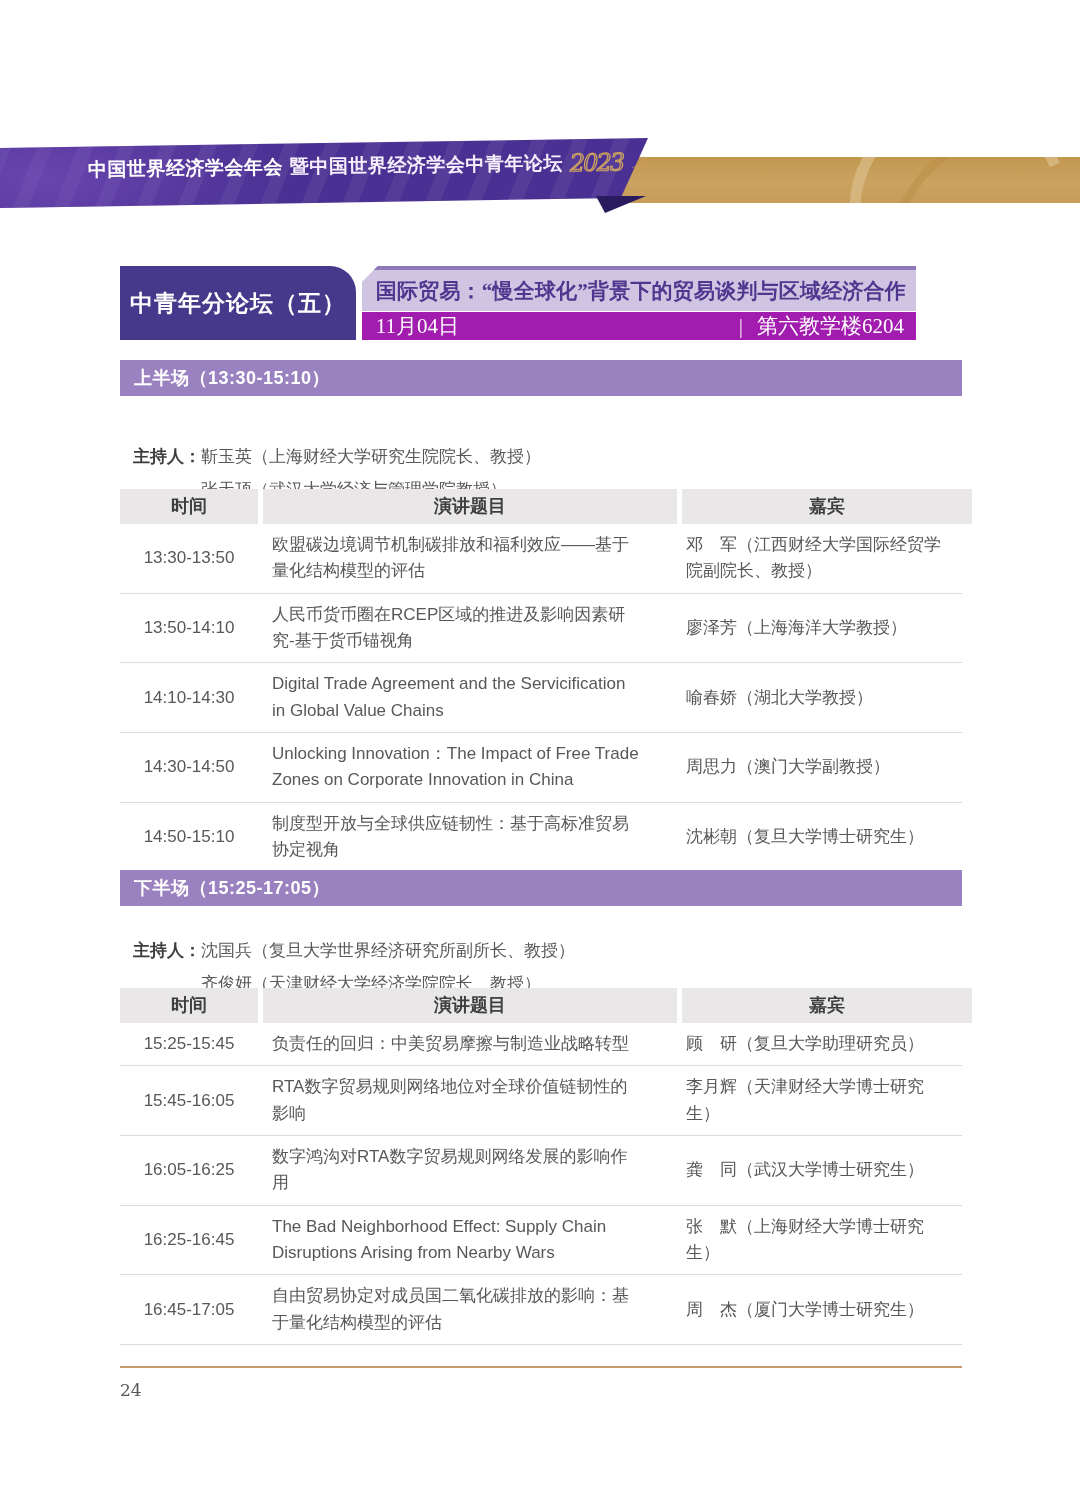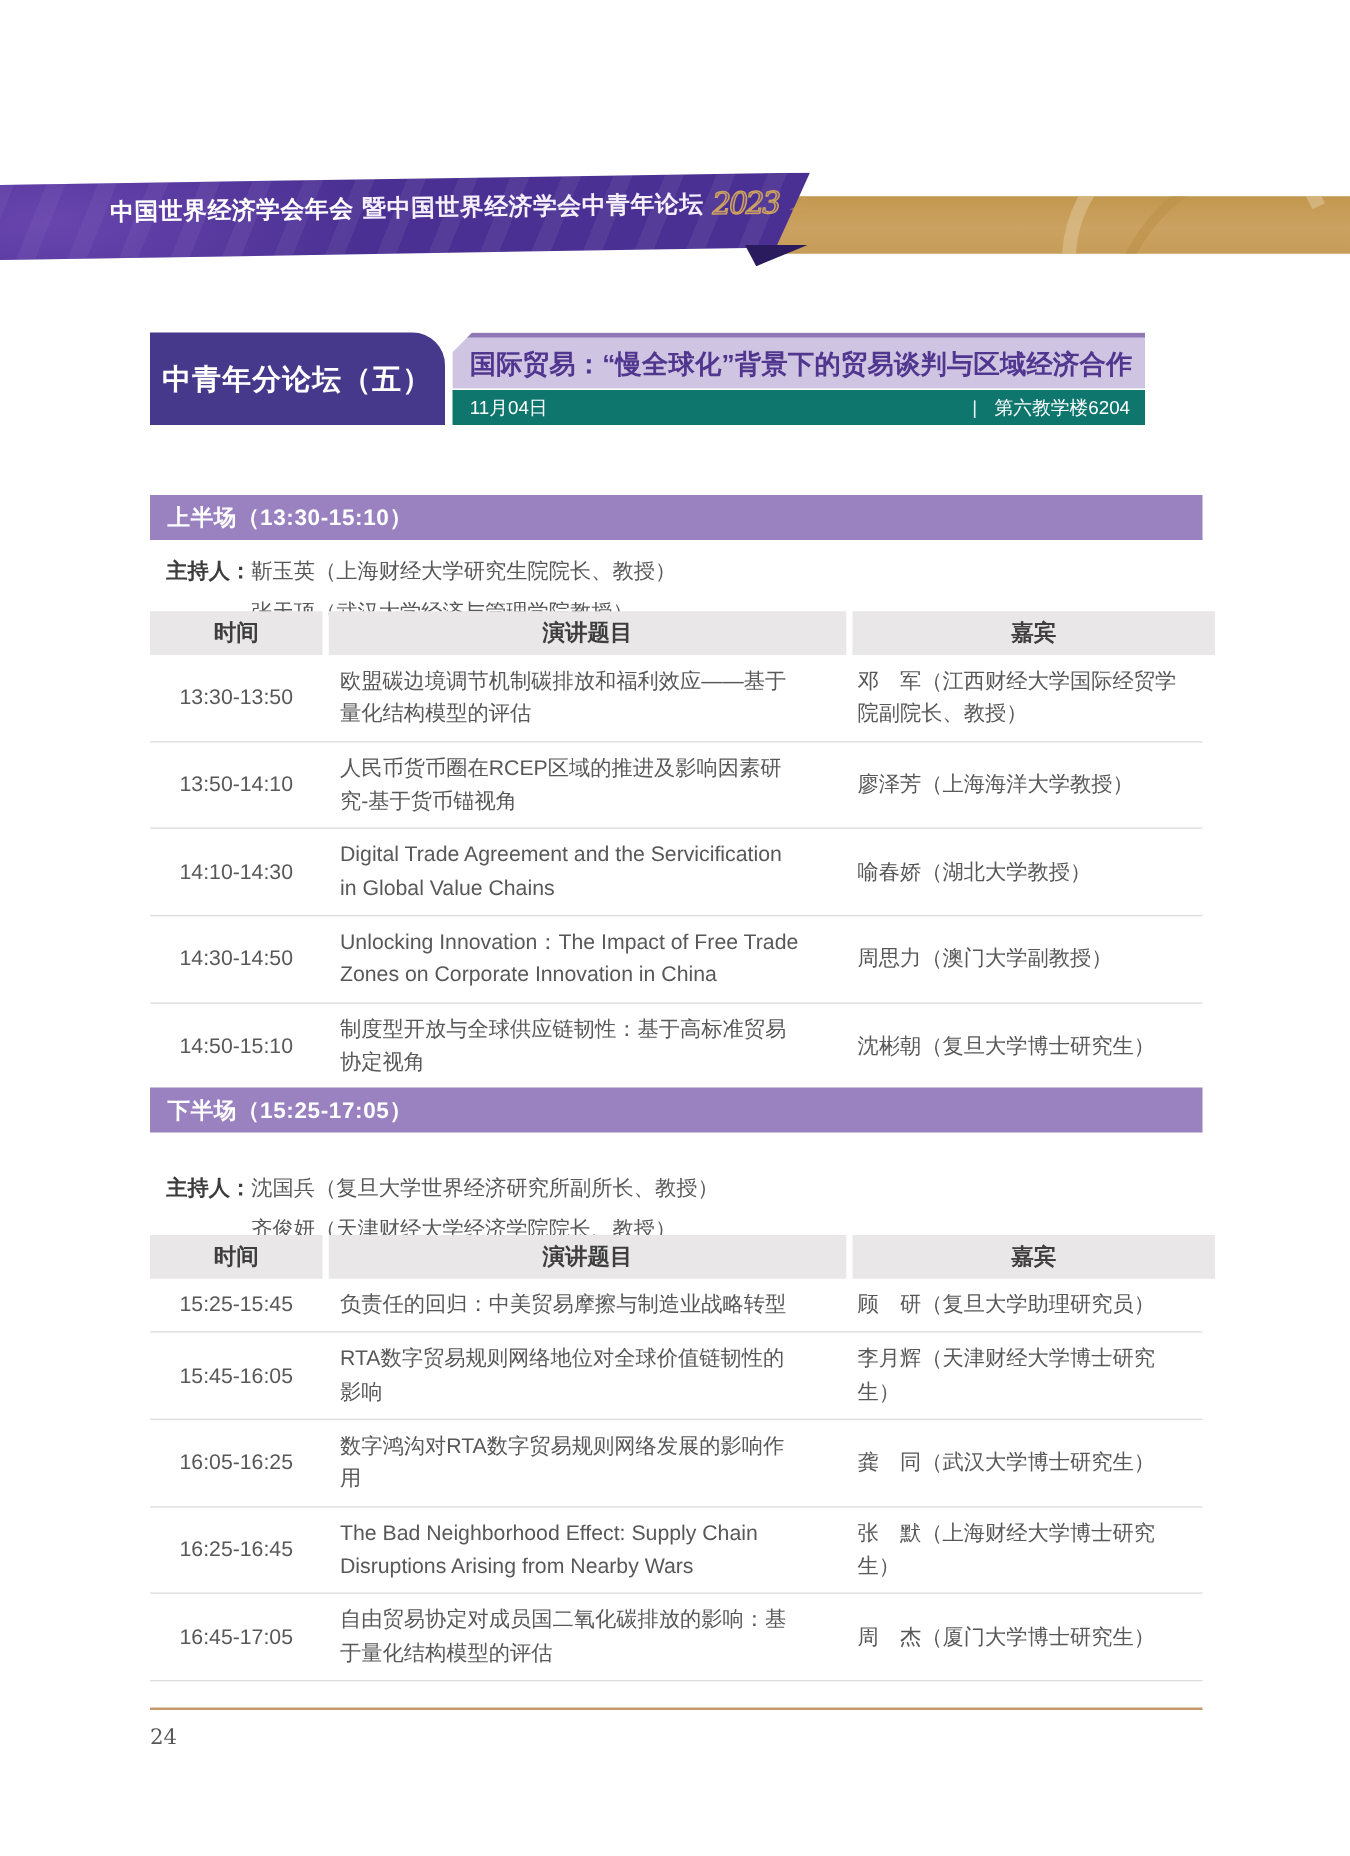--- a/index.html
+++ b/index.html
@@ -22,31 +22,31 @@
                  background:#2a1a5e; clip-path:polygon(0 0, 100% 0, 18% 100%); }
   .ribbon-text { position:absolute; left:88px; top:150px; width:560px; display:flex; align-items:center; gap:7px;
                  transform:rotate(-0.8deg); white-space:nowrap; }
   .ribbon-title { color:#ffffff; font-size:19px; font-weight:700; letter-spacing:0.5px; }
   .ribbon-subtitle { color:#f4effb; font-size:19px; font-weight:600; letter-spacing:0.5px; }
   .ribbon-year { font-family:"DejaVu Serif", serif; font-style:italic; font-size:24px; line-height:1;
                  color:rgba(208,166,101,0.28); -webkit-text-stroke:1.2px #cda25f; letter-spacing:-2px; }
   .phoenix { width:40px; height:32px; }
 
   
-  .forum-header { position:absolute; left:120px; top:266px; width:796px; height:74px; display:flex; }
+  .forum-header { position:absolute; left:120px; top:266px; width:796px; height:74px; display:flex;font-family:Liberation Serif, serif; }
   .forum-tag { width:237px; height:74px; background:#46398c; border-top-right-radius:26px;
                color:#ffffff; font-size:23px; font-weight:700; display:flex; align-items:center; justify-content:center;
                letter-spacing:1px; }
   .forum-right { flex:1; margin-left:6px; display:flex; flex-direction:column; }
   .forum-title-bar { position:relative; height:45px; background:#cfc4e1;
                      clip-path:polygon(16px 0, 100% 0, 100% 100%, 0 100%, 0 16px);
                      display:flex; align-items:center; padding:4px 10px 0 14px; }
   .forum-title-bar::before { content:''; position:absolute; top:0; left:0; right:0; height:4px; background:#8f78b5; }
   .forum-title { color:#50368f; font-size:21px; font-weight:700; white-space:nowrap; letter-spacing:0.2px; }
-  .forum-date-bar { height:28px; margin-top:1px; background:#0f766e; color:#ffffff; font-size:15px;
+  .forum-date-bar { height:28px; margin-top:1px; background:#a21caf; color:#ffffff; font-size:21px;
                     display:flex; align-items:center; justify-content:space-between; padding:0 12px 0 14px; }
   .venue-group { display:flex; align-items:center; gap:14px; }
   .venue-sep { font-weight:300; opacity:0.9; }
 
   
   .session-bar { position:absolute; left:120px; width:842px; height:36px; background:#9a82c0;
                  color:#ffffff; font-size:18px; font-weight:700; line-height:36px; padding-left:14px; letter-spacing:0.5px; }
   .hosts { position:absolute; left:133px; width:829px; font-size:17px; color:#585858; line-height:33px; display:flex;margin-top:20px; }
   .hosts-label { font-weight:700; color:#3c3c3c; flex:0 0 auto; }
   .hosts-names { display:flex; flex-direction:column; }
@@ -107,21 +107,21 @@
       <div class="forum-date-bar">
         <span>11月04日</span>
         <span class="venue-group">
           <span class="venue-sep">|</span>
           <span>第六教学楼6204</span>
         </span>
       </div>
     </div>
   </div>
 
-  <div class="session-bar" style="top:396px;">上半场（13:30-15:10）</div>
+  <div class="session-bar" style="top:360px;">上半场（13:30-15:10）</div>
   <div class="hosts" style="top:420px;">
     <span class="hosts-label">主持人：</span>
     <span class="hosts-names">
       <span>靳玉英（上海财经大学研究生院院长、教授）</span>
       <span>张天顶（武汉大学经济与管理学院教授）</span>
     </span>
   </div>
 
   <div class="sched-table" style="top:489px;">
     <div class="thead">

